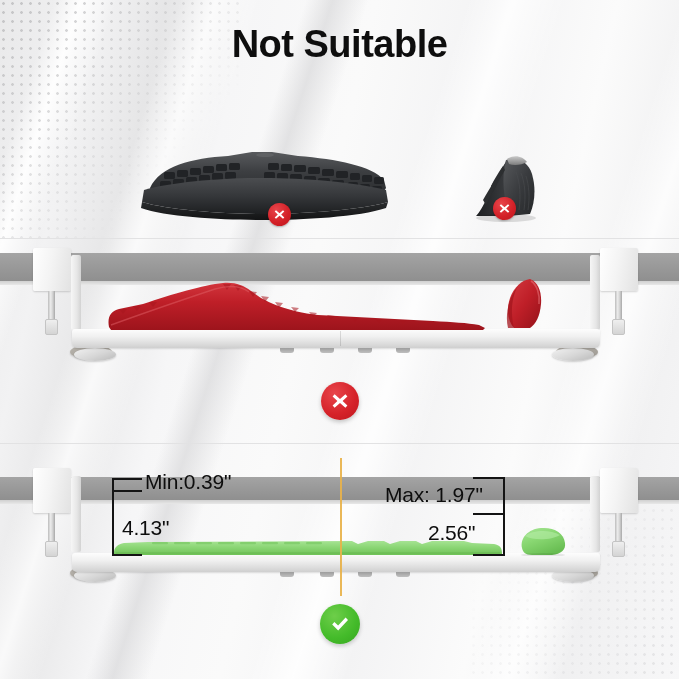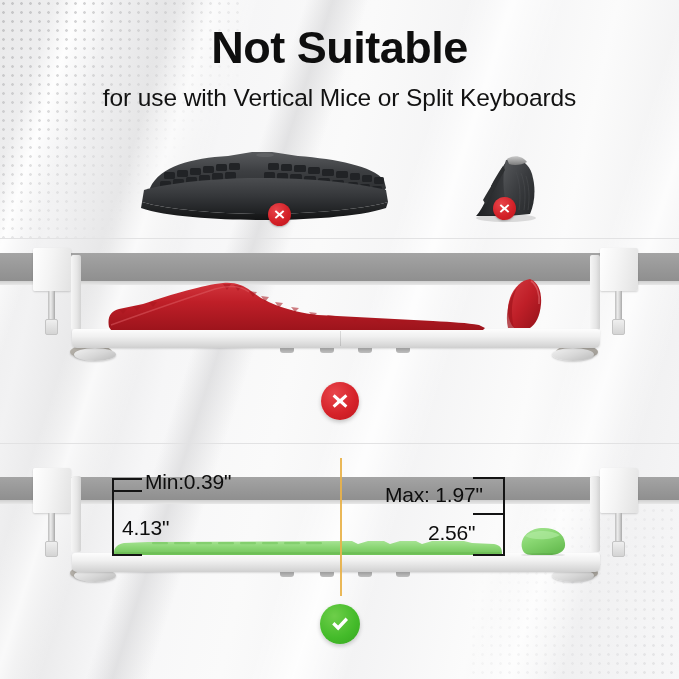--- a/index.html
+++ b/index.html
@@ -60,21 +60,21 @@
 
   
   .headline {
     position: absolute;
     left: 0; right: 0;
     text-align: center;
     color: #0e0e0e;
   }
   .headline.title {
     top: 24px;
-    font-size: 45px;
+    font-size: 38px;
     font-weight: bold;
     letter-spacing: -0.5px;
     line-height: 1.08;
   }
   .headline.subtitle {
     top: 84px;
     font-size: 24.5px;
     font-weight: normal;
     color: #121212;
     letter-spacing: -0.1px;
@@ -209,21 +209,20 @@
 <body>
 
 <div class="canvas">
 
   <div class="bg-base"></div>
   <div class="bg-streaks"></div>
   <div class="dots-tl"></div>
   <div class="dots-br"></div>
 
   <div class="headline title">Not Suitable</div>
-  <div class="headline subtitle">for use with Vertical Mice or Split Keyboards</div>
 
   <div class="split-keyboard">
     <svg width="262" height="72" viewBox="0 0 262 72">
       <defs>
         <linearGradient id="kbTop" x1="0" y1="0" x2="0" y2="1">
           <stop offset="0" stop-color="#585a5d"></stop>
           <stop offset="0.45" stop-color="#3c3e41"></stop>
           <stop offset="1" stop-color="#2a2c2e"></stop>
         </linearGradient>
         <linearGradient id="kbRest" x1="0" y1="0" x2="0" y2="1">

